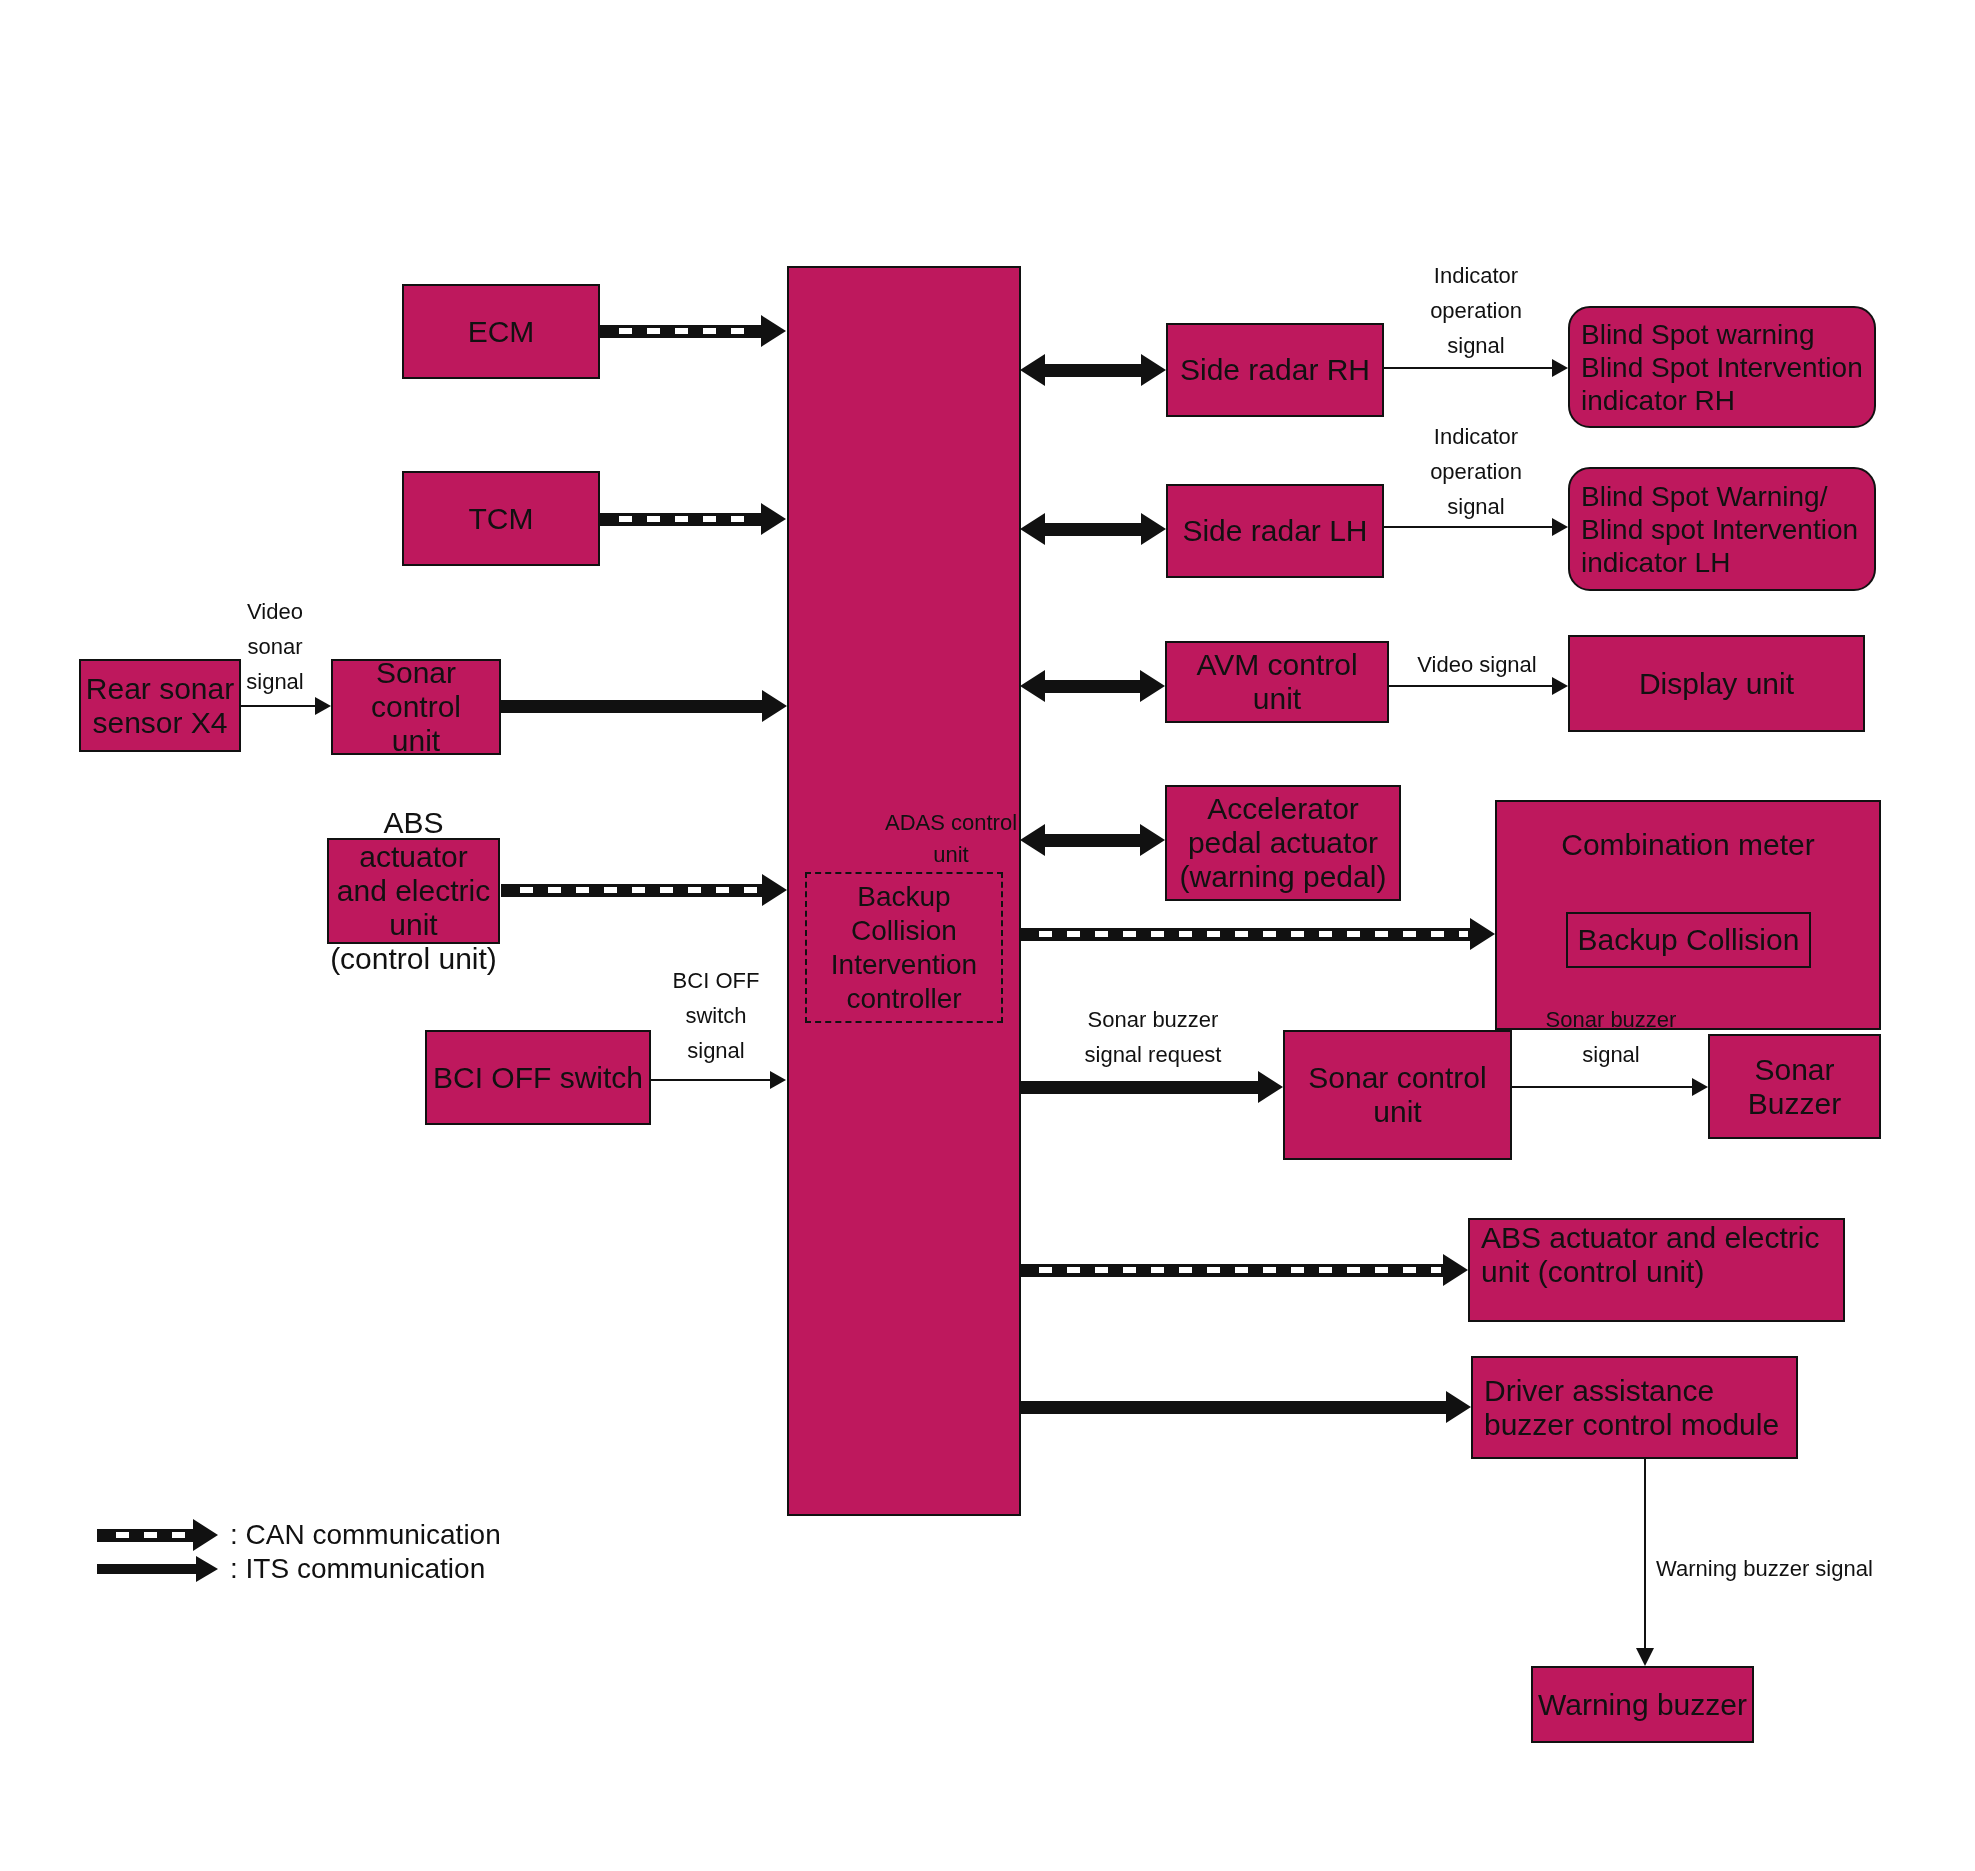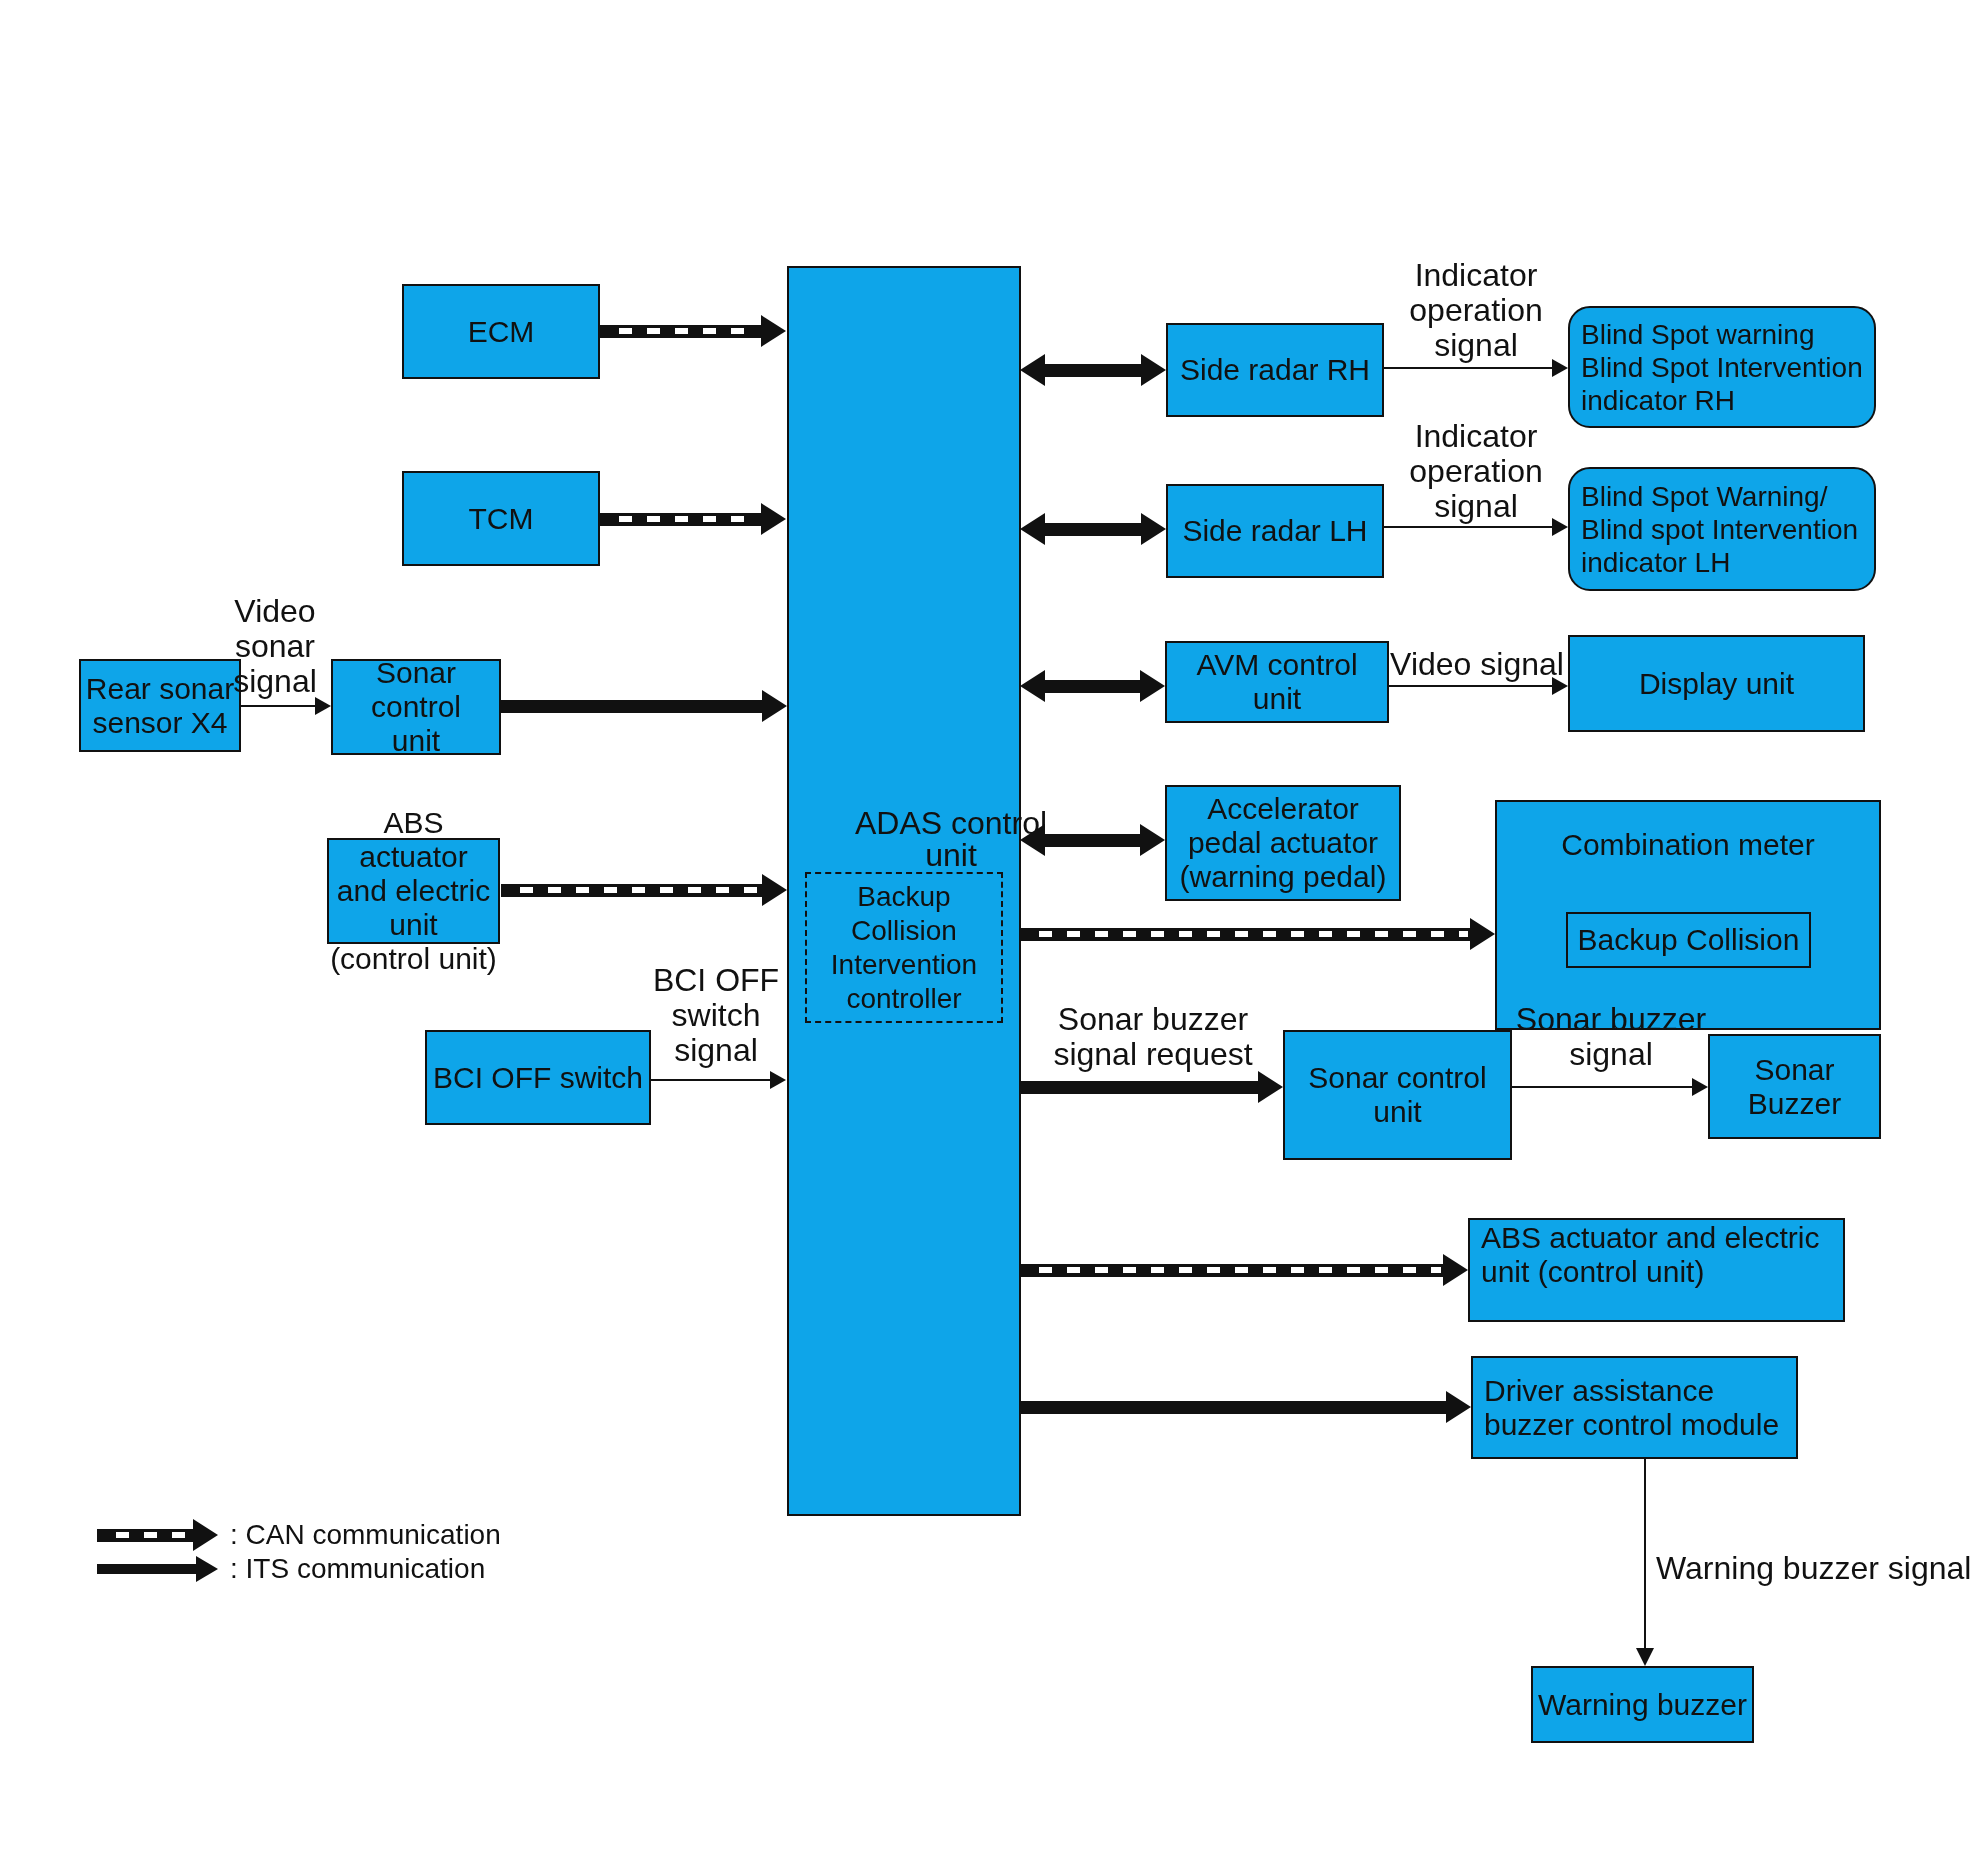--- a/index.html
+++ b/index.html
@@ -1,30 +1,30 @@
 <!DOCTYPE html>
 <html style="font-size:15px"><head>
 <meta charset="utf-8">
 <style>
   html,body{margin:0;padding:0;background:#fff;}
   #canvas{
     position:relative;width:1976px;height:1872px;background:#fff;
     font-family:"Liberation Sans",sans-serif;color:#111;overflow:hidden;
   }
   .box{
-    position:absolute;box-sizing:border-box;border:2.8px solid #111;background:#0ea5e9;
+    position:absolute;box-sizing:border-box;border:2.8px solid #111;background:#be185d;
     display:flex;flex-direction:column;align-items:center;justify-content:center;
     font-size:30px;line-height:34px;text-align:center;
   }
   .box span{display:block;}
   .box.al{align-items:flex-start;text-align:left;padding-left:11px;padding-right:5.6px;}
   .box.sm{font-size:28px;line-height:33px;border-radius:22px;}
   .dashed{border:2.8px dashed #111;background:transparent;}
   .lbl{
-    position:absolute;font-size:32px;line-height:35px;text-align:center;
+    position:absolute;font-size:22px;line-height:35px;text-align:center;
     transform:translateX(-50%);white-space:nowrap;
   }
   .lbl.left{transform:none;text-align:left;}
   .lbl span{display:block;}
   
   .arr{position:absolute;display:flex;align-items:center;transform:translateY(-50%);}
   .arr .bar{flex:1;height:13px;background:#111;position:relative;}
   .arr .head{width:0;height:0;border-top:16px solid transparent;border-bottom:16px solid transparent;border-left:25px solid #111;}
   .arr .tail{width:0;height:0;border-top:16px solid transparent;border-bottom:16px solid transparent;border-right:25px solid #111;}
   .arr.can .bar::after{

